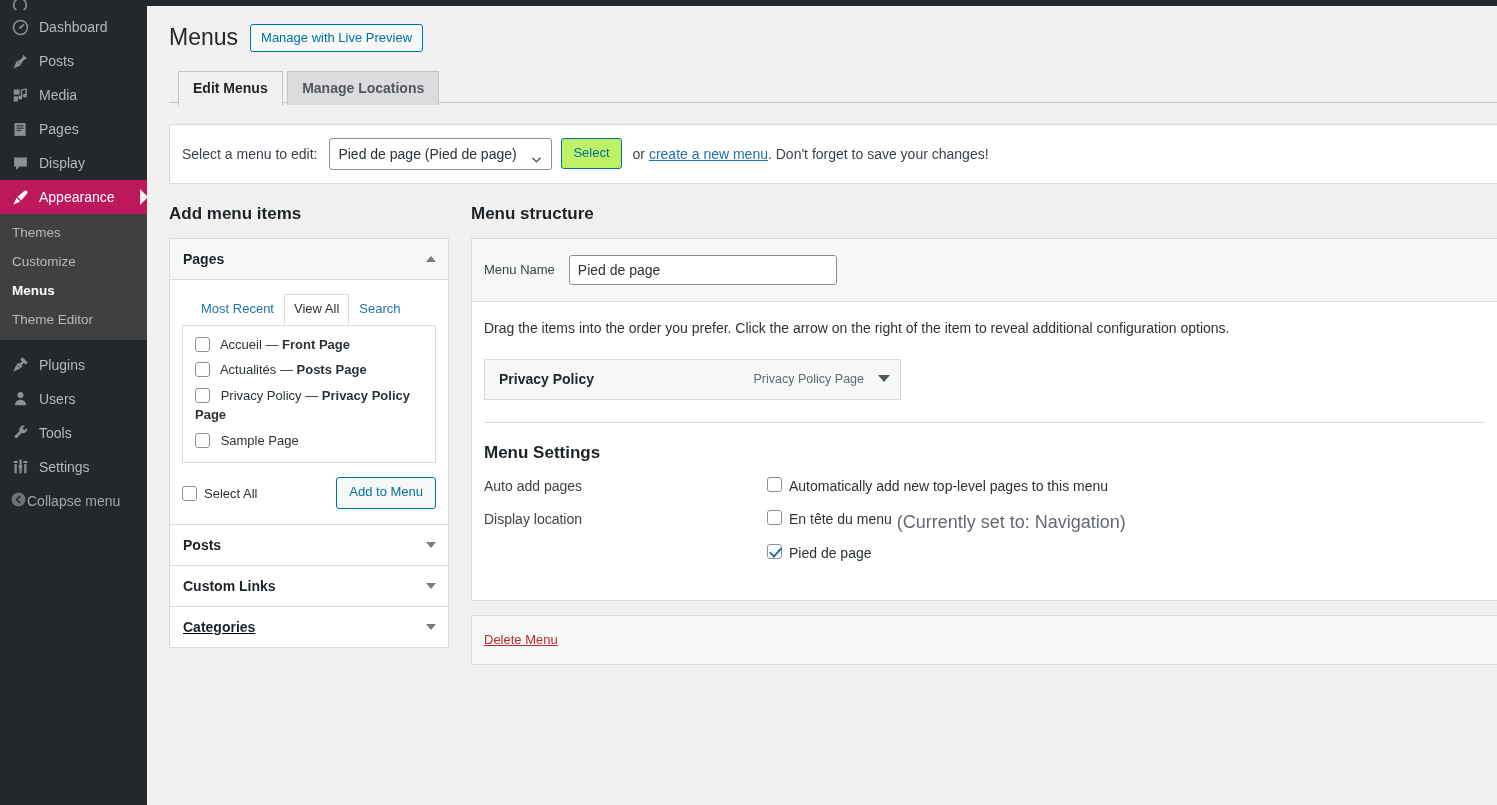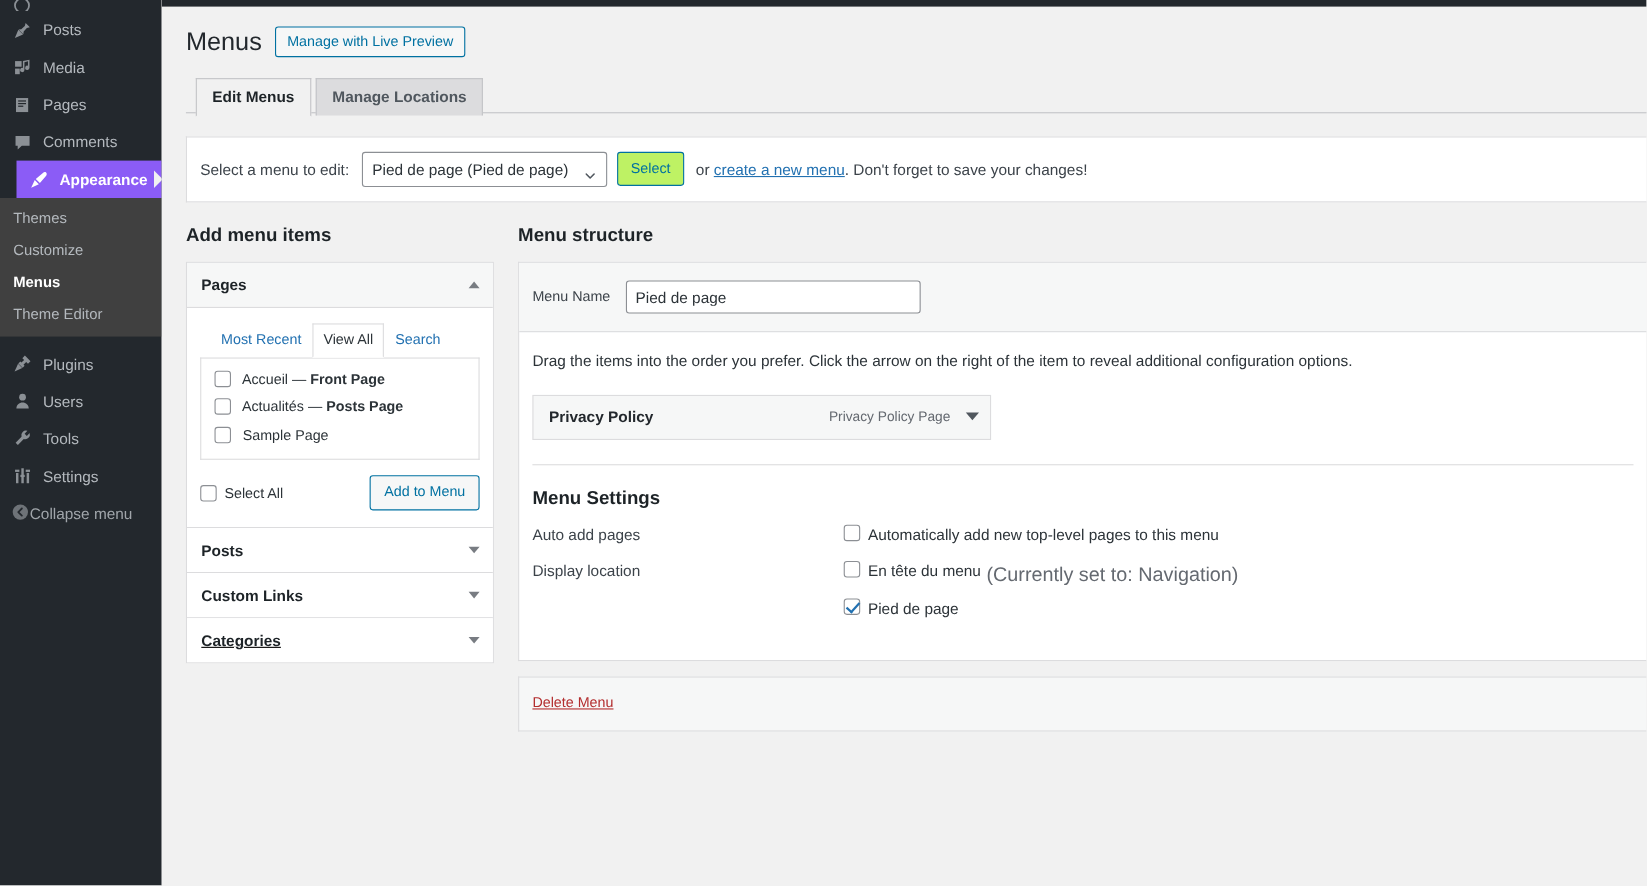--- a/index.html
+++ b/index.html
@@ -34,24 +34,23 @@
     display: flex; align-items: center; justify-content: center;
     margin-right: 9px;
     flex: 0 0 20px;
     opacity: .72;
   }
   .menu-top .mt-ico svg { display: block; }
   .menu-top .mt-label { white-space: nowrap; }
   .menu-top.partial { height: 10px; overflow: hidden; }
 
   .menu-top.current {
-    background: #8b5cf6;
+    background: #be185d;
     color: #fff;
-    font-weight: 700;
-    margin-left: 15px;
+    font-weight: 400;
   }
   .menu-top.current .mt-ico { opacity: 1; }
   .menu-top.current::after {
     content: "";
     position: absolute; right: -1px; top: 50%;
     margin-top: -8px;
     border-style: solid;
     border-width: 8px 0 8px 8px;
     border-color: transparent transparent transparent #f1f1f1;
   }
@@ -387,20 +386,30 @@
   <nav id="adminmenu">
 
     <div class="menu-top partial">
       <span class="mt-ico">
         <svg width="16" height="16" viewBox="0 0 20 20">
             <circle cx="10" cy="10" r="8" fill="none" stroke="#b4b9be" stroke-width="2"></circle>
           </svg>
       </span>
     </div>
 
+    <div class="menu-top">
+      <span class="mt-ico">
+        <svg width="17" height="17" viewBox="0 0 20 20">
+            <circle cx="10" cy="10" r="8.2" fill="none" stroke="#b4b9be" stroke-width="1.8"></circle>
+            <path d="M10 10 L13.6 6.6" stroke="#b4b9be" stroke-width="1.8" stroke-linecap="round"></path>
+            <circle cx="10" cy="10" r="1.6" fill="#b4b9be"></circle>
+          </svg>
+      </span>
+      <span class="mt-label">Dashboard</span>
+    </div>
 
     <div class="menu-top">
       <span class="mt-ico">
         <svg width="17" height="17" viewBox="0 0 20 20">
             <path d="M13.3 2.2 L17.8 6.7 L14.6 7.6 L11.2 11.4 L10.8 14.2 L5.8 9.2 L8.6 8.8 L12.4 5.4 Z M5.5 9.5 L1.8 18.2 L10.5 14.5" fill="#b4b9be"></path>
           </svg>
       </span>
       <span class="mt-label">Posts</span>
     </div>
 
@@ -426,21 +435,21 @@
       </span>
       <span class="mt-label">Pages</span>
     </div>
 
     <div class="menu-top">
       <span class="mt-ico">
         <svg width="17" height="17" viewBox="0 0 20 20">
             <path d="M2.5 3h15v10.5h-8.3L4.8 17.5v-4H2.5z" fill="#b4b9be"></path>
           </svg>
       </span>
-      <span class="mt-label">Comments</span>
+      <span class="mt-label">Display</span>
     </div>
 
     <div class="menu-top current">
       <span class="mt-ico">
         <svg width="17" height="17" viewBox="0 0 20 20">
             <path d="M17.5 2.2c-1-1-2.3-.5-3.4.4L6.5 9.1l4.4 4.4 6.5-7.6c.9-1.1 1.2-2.6.1-3.7z" fill="#ffffff"></path>
             <path d="M5.4 10.2 1.6 18.4l8.2-3.8z" fill="#ffffff"></path>
           </svg>
       </span>
       <span class="mt-label">Appearance</span>
@@ -571,20 +580,26 @@
                     <span class="bold">Front Page</span>
                   </label>
                   <label class="chk-row">
                     <input type="checkbox" style="">
                     <span>Actualités</span>
                     <span>—</span>
                     <span class="bold">Posts Page</span>
                   </label>
                   <label class="chk-row">
                     <input type="checkbox" style="">
+                    <span>Privacy Policy</span>
+                    <span>—</span>
+                    <span class="bold">Privacy Policy Page</span>
+                  </label>
+                  <label class="chk-row">
+                    <input type="checkbox" style="">
                     <span>Sample Page</span>
                   </label>
                 </div>
 
                 <div class="accordion-footer">
                   <label class="select-all">
                     <input type="checkbox" style="">
                     <span>Select All</span>
                   </label>
                   <button class="btn-add">Add to Menu</button>

